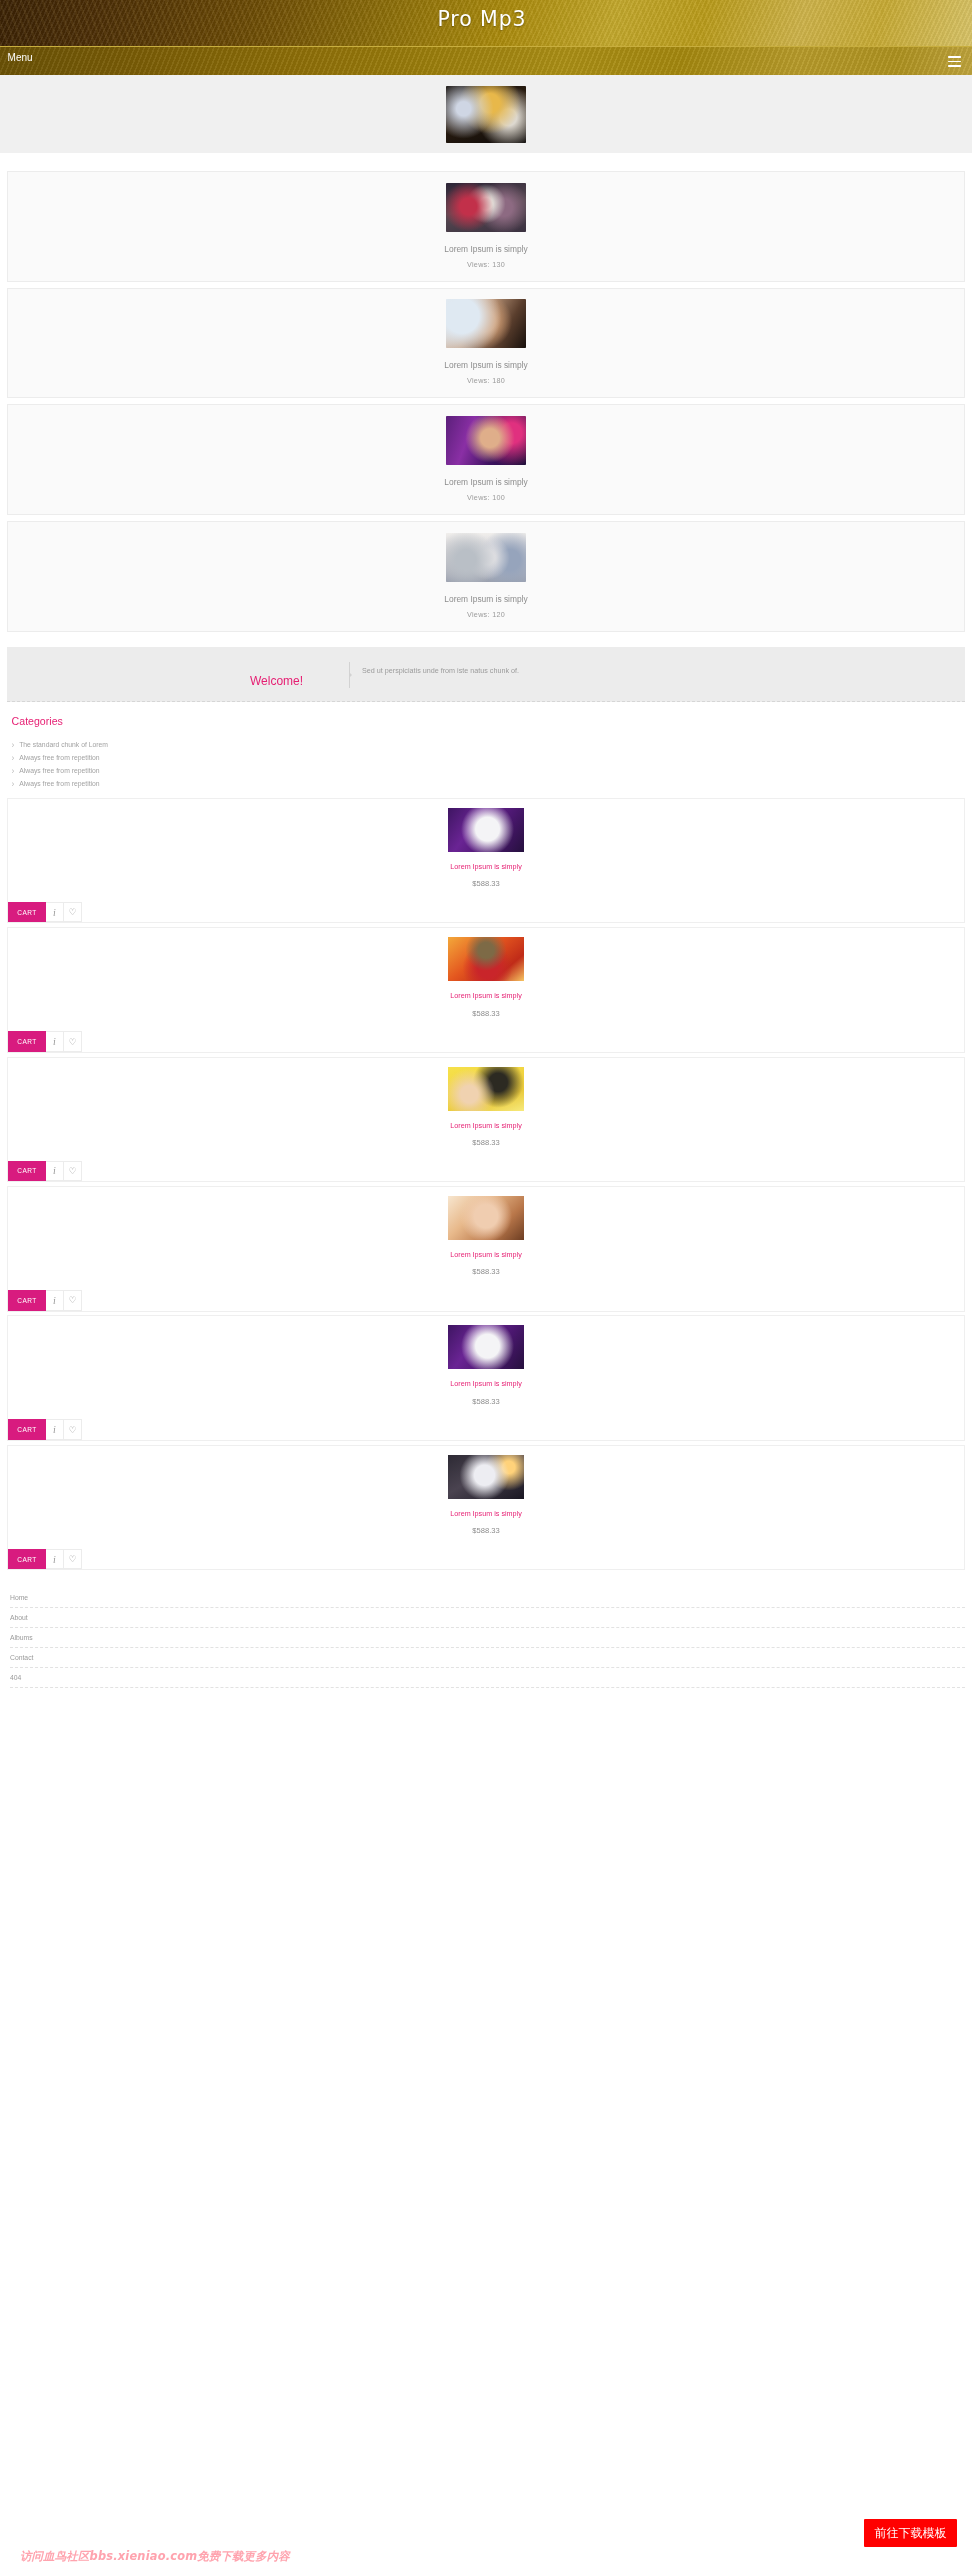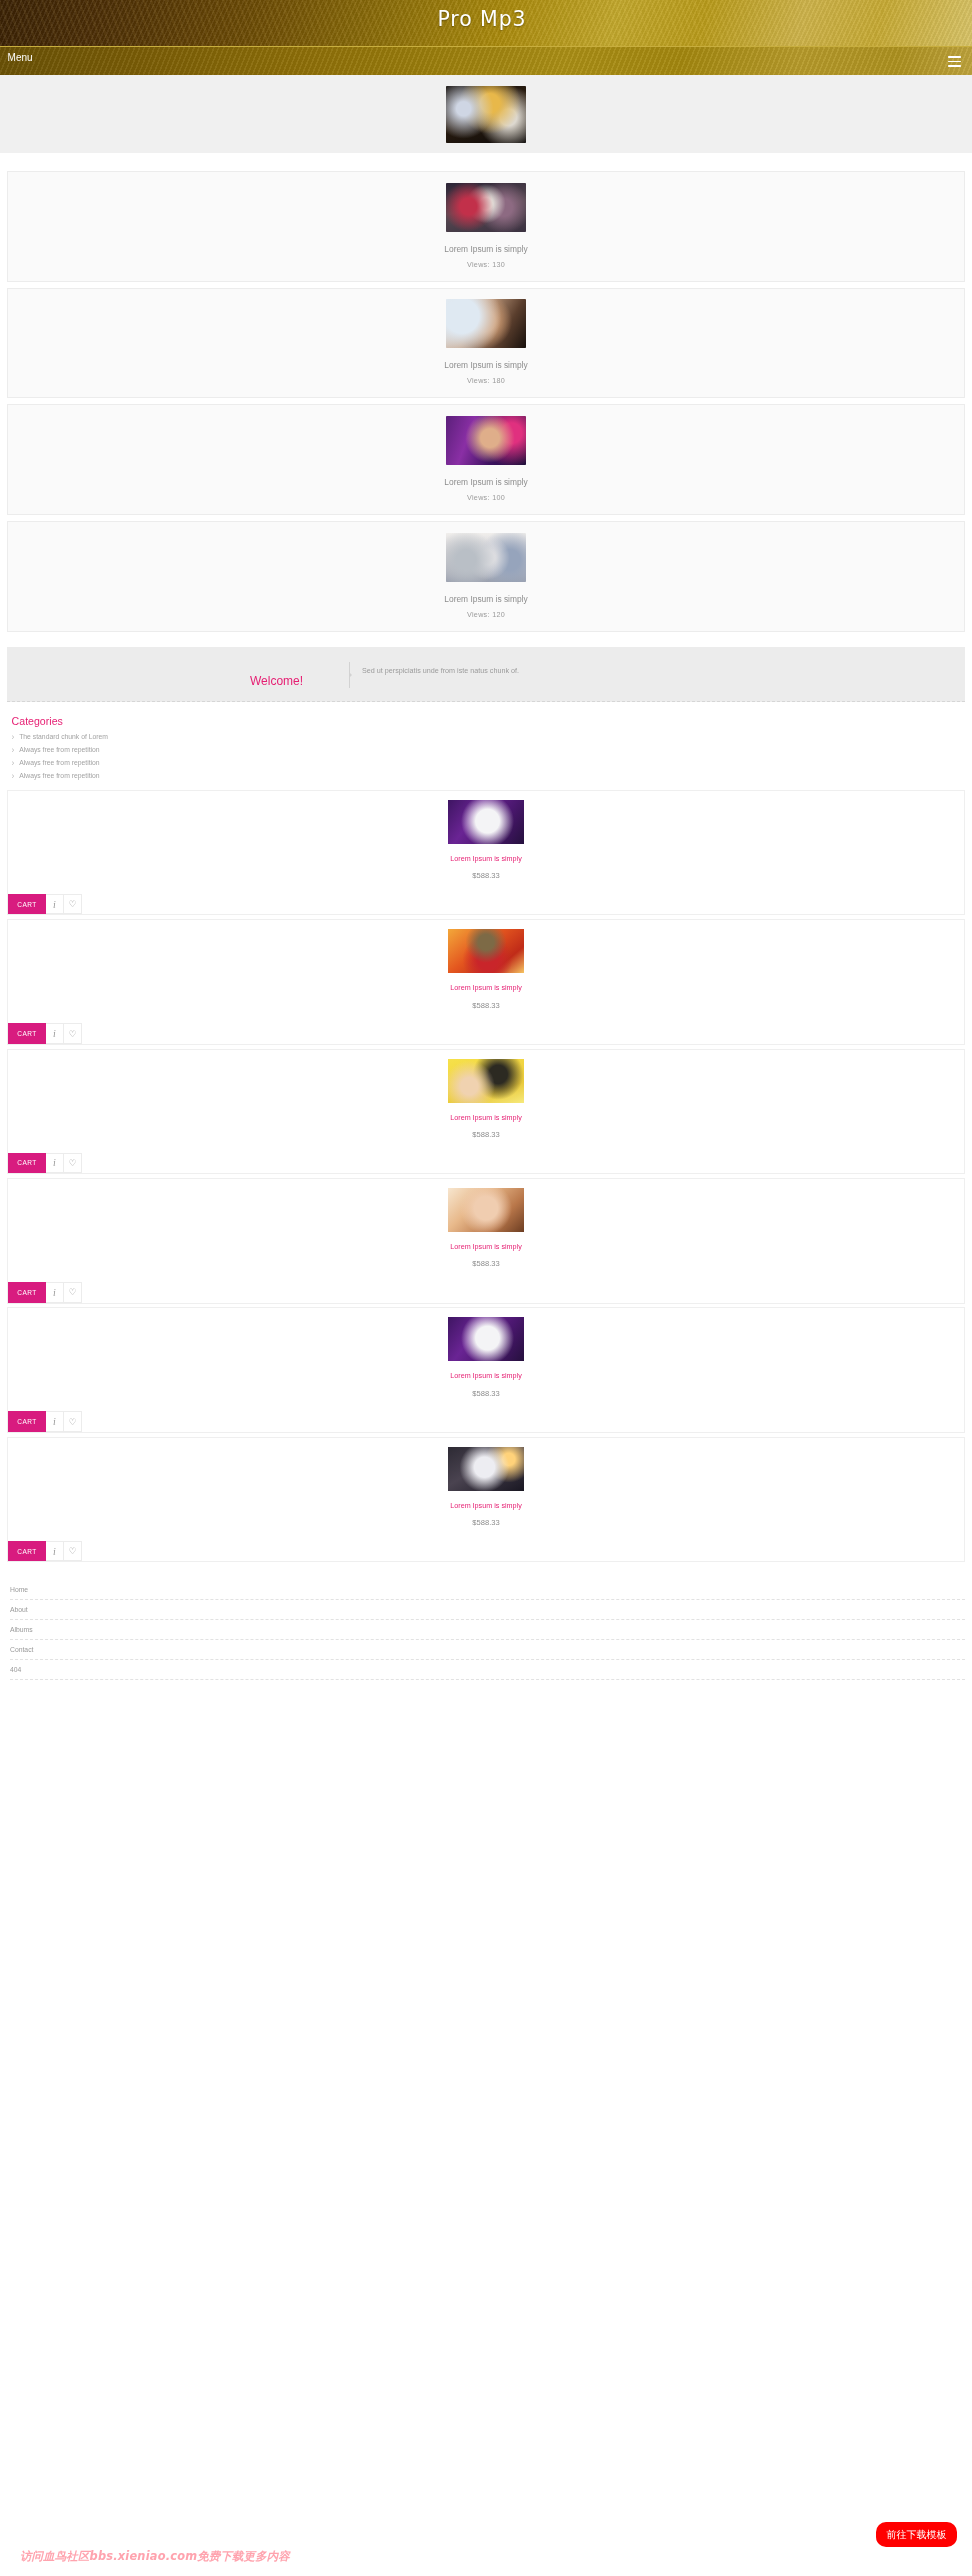--- a/index.html
+++ b/index.html
@@ -215,21 +215,21 @@
     font-size: 7.2px;
     color: #9b9b9b;
   }
 
   
   .cats { width: 958px; margin: 13.7px auto 0 auto; padding-left: 4.6px; }
   .cats h3 {
     font-size: 10.6px;
     color: #e61e72;
     font-weight: 400;
-    margin-bottom: 3px;
+    margin-bottom: 11px;
   }
   .cat-item {
     font-size: 6.8px;
     color: #a3a3a3;
     padding: 3px 0 3px 7.6px;
     position: relative;
     cursor: pointer;
   }
   .cat-item::before {
     content: "›";
@@ -314,23 +314,23 @@
     letter-spacing: 0.2px;
     white-space: nowrap;
     font-family: "DejaVu Sans", sans-serif;
     z-index: 40;
   }
   .download-btn {
     position: absolute;
     right: 15px; bottom: 29px;
     background: #ff0000;
     color: #fff;
-    font-size: 10px;
+    font-size: 12px;
     padding: 5.3px 10.6px;
-    border-radius: 10px;
+    border-radius: 1px;
     border: none;
     cursor: pointer;
     z-index: 50;
     font-family: "DejaVu Sans", sans-serif;
   }
 </style>
 </head>
 <body>
 
 <header class="site-header">

